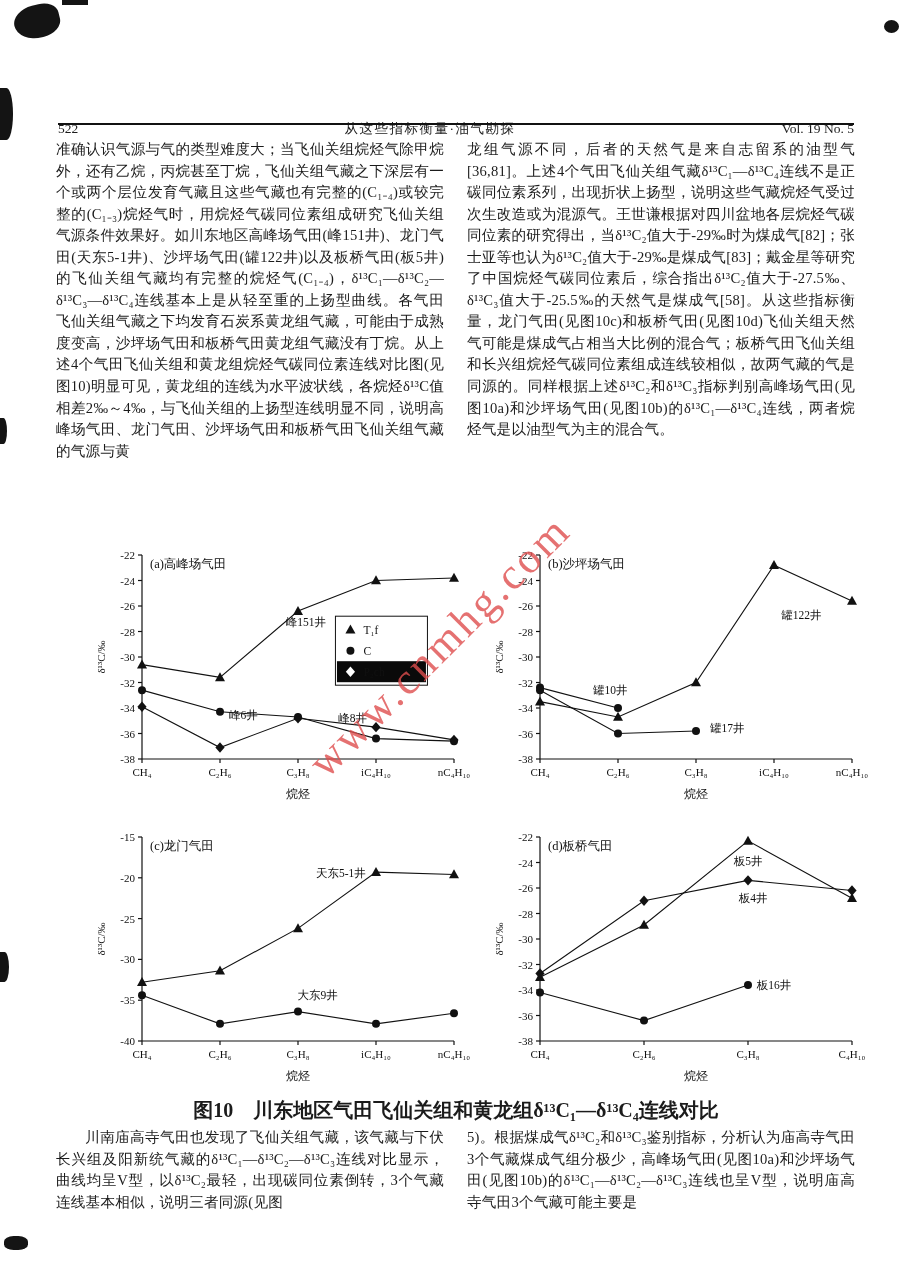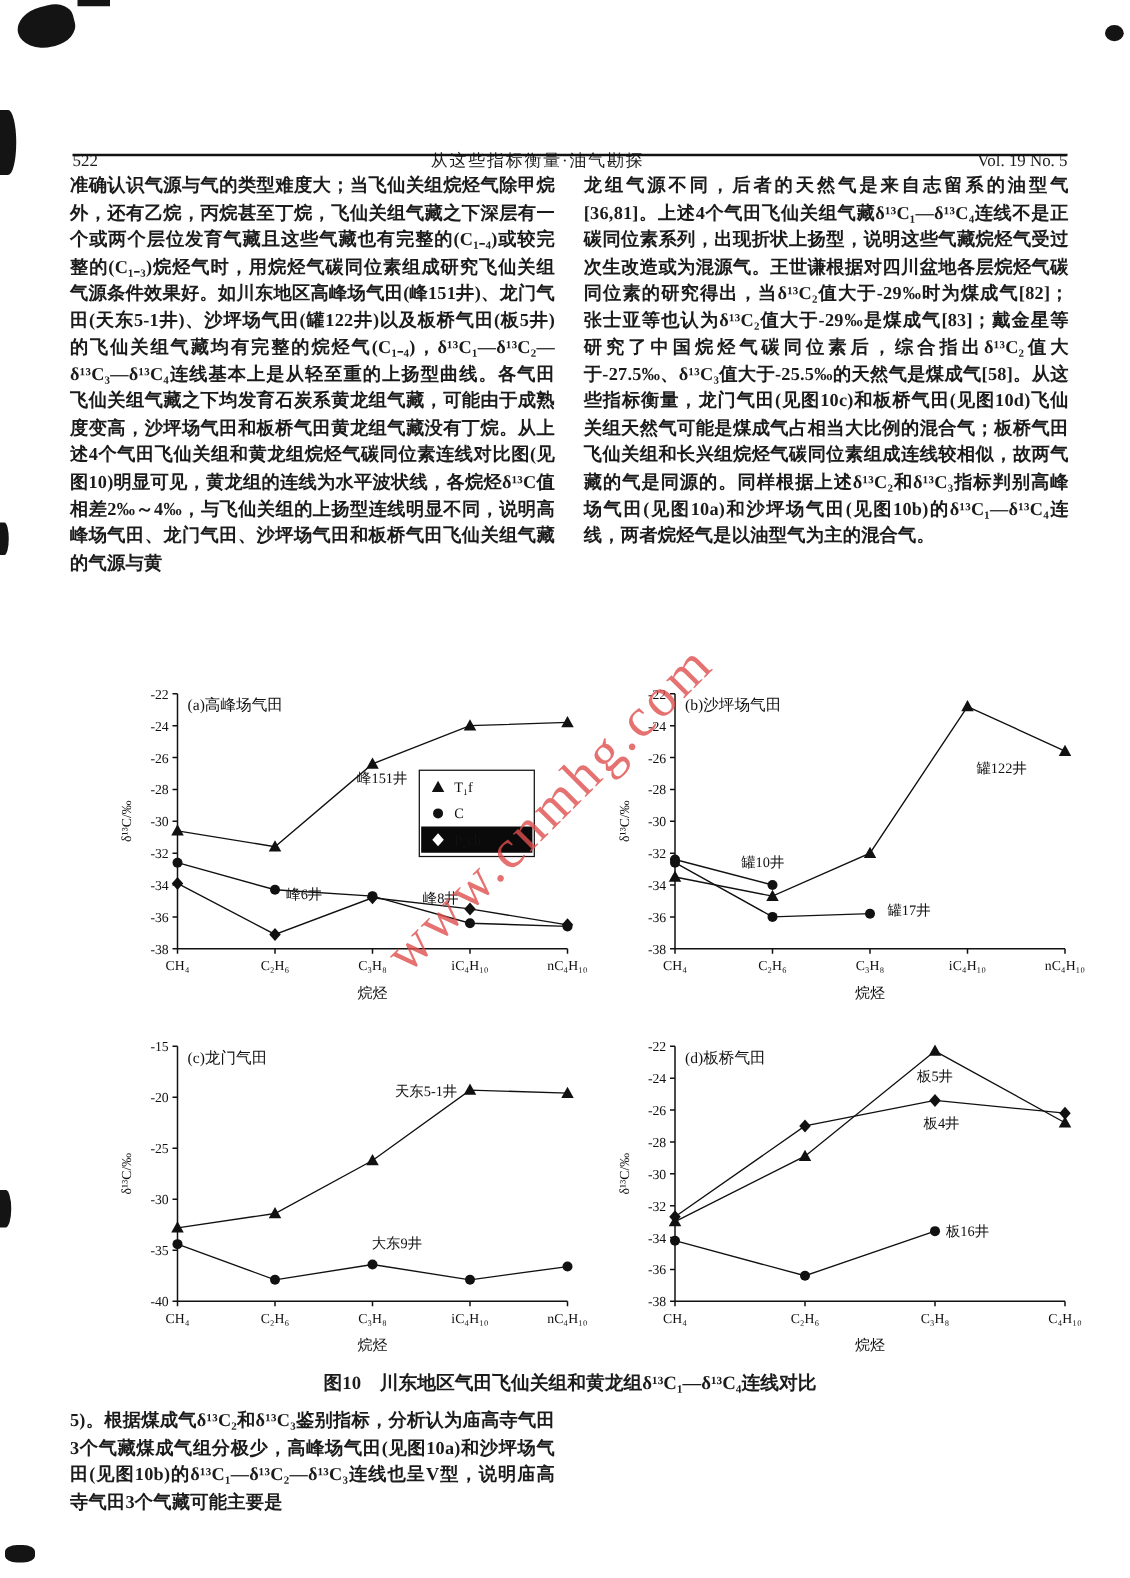--- a/index.html
+++ b/index.html
@@ -8,37 +8,37 @@
     font-family:"Liberation Serif", serif; color:#1b1b1b; overflow:hidden;
   }
   .header {
     position:absolute; top:100px; left:58px; width:796px;
     display:flex; justify-content:space-between; align-items:baseline;
     font-size:13.5px;
     margin-top:20px;
   }
   .journal-title { letter-spacing:1.5px; }
   .rule { position:absolute; top:123px; left:58px; width:796px; border-top:2px solid #111; }
-  .cols { position:absolute; left:56px; width:800px; display:flex; gap:23px;font-weight:bold; }
+  .cols { position:absolute; left:56px; width:800px; display:flex; gap:23px; }
   .cols .col {
     width:388px; margin:0; font-size:14.6px; line-height:21.55px;
     text-align:justify; letter-spacing:0.2px;
   }
   .top-cols { top:139px; }
   .bottom-cols { top:1127px; }
   .indent { text-indent:2em; }
   .charts {
     position:absolute; top:541px; left:94px;
     display:grid; grid-template-columns:378px 378px; column-gap:10px; row-gap:10px;gap:20px;
   }
   .chart { width:378px; height:262px; }
   .chart svg text { font-family:"Liberation Serif", serif; fill:#111; }
   .caption {
     position:absolute; top:1097px; left:56px; width:800px;
-    text-align:center; font-weight:bold; font-size:15px;
+    text-align:center; font-weight:bold; font-size:20px;
   }
   .watermark {
     position:absolute; left:316px; top:744px;
     transform:rotate(-45deg); transform-origin:left center;
     font-size:44px; color:rgba(222,78,78,0.8); letter-spacing:3px;
     pointer-events:none; white-space:nowrap;
   }
   .art { position:absolute; background:#141414; }
   .a1 { left:14px; top:5px;  width:46px; height:33px; border-radius:50% 40% 45% 55%; transform:rotate(-14deg); }
   .a2 { left:0;    top:88px; width:13px; height:52px; border-radius:0 60% 60% 0; }
@@ -280,18 +280,19 @@
           <circle cx="256" cy="161.9" r="4" fill="#111"></circle>
           <text x="256" y="42.04999999999999" text-anchor="middle" font-size="11.5">板5井</text>
           <text x="261.19999999999993" y="79.02500000000002" text-anchor="middle" font-size="11.5">板4井</text>
           <text x="282" y="165.725" text-anchor="middle" font-size="11.5">板16井</text>
         </svg></div>
   </div>
 
   <div class="caption">图10　川东地区气田飞仙关组和黄龙组δ¹³C₁—δ¹³C₄连线对比</div>
 
   <div class="cols bottom-cols">
+    <p class="col indent">川南庙高寺气田也发现了飞仙关组气藏，该气藏与下伏长兴组及阳新统气藏的δ¹³C₁—δ¹³C₂—δ¹³C₃连线对比显示，曲线均呈V型，以δ¹³C₂最轻，出现碳同位素倒转，3个气藏连线基本相似，说明三者同源(见图</p>
     <p class="col">5)。根据煤成气δ¹³C₂和δ¹³C₃鉴别指标，分析认为庙高寺气田3个气藏煤成气组分极少，高峰场气田(见图10a)和沙坪场气田(见图10b)的δ¹³C₁—δ¹³C₂—δ¹³C₃连线也呈V型，说明庙高寺气田3个气藏可能主要是</p>
   </div>
 
   <div class="watermark">www.cnmhg.com</div>
 
 </div>
 
 </body></html>

